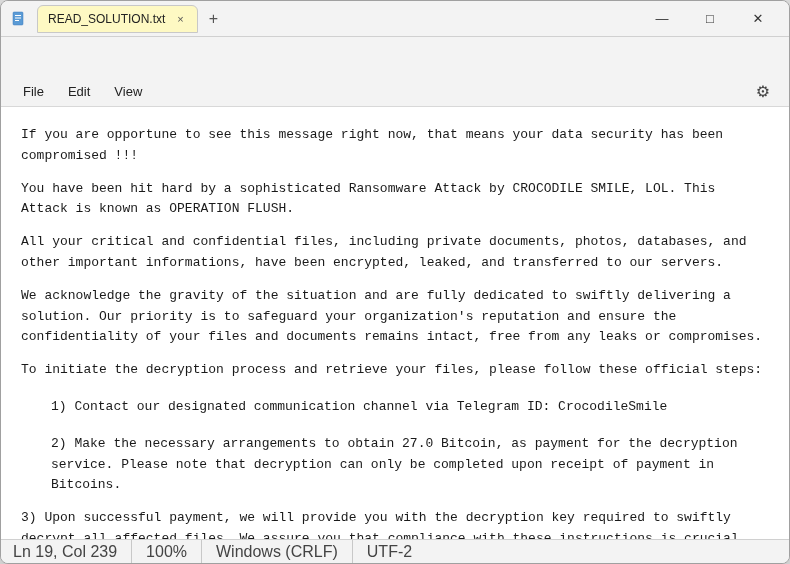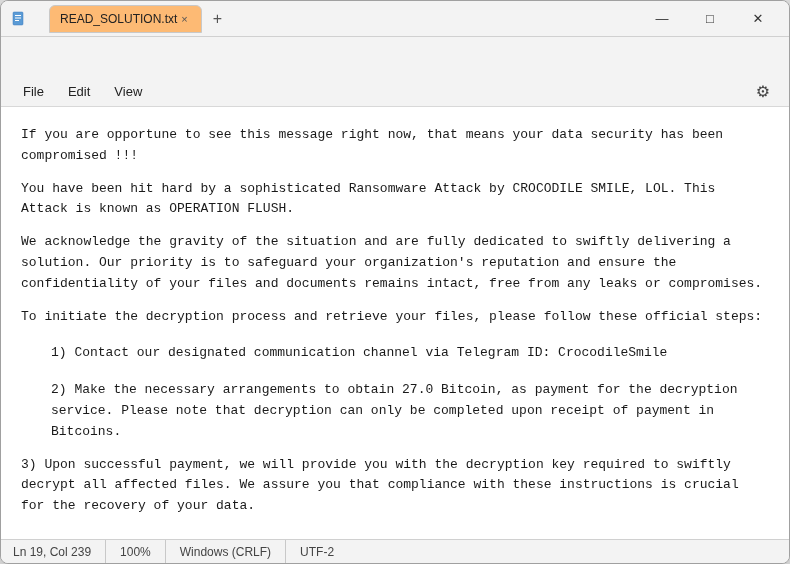--- a/index.html
+++ b/index.html
@@ -57,28 +57,28 @@
     .titlebar-tabs {
       display: flex;
       align-items: center;
       flex: 1;
       gap: 2px;
     }
 
     .titlebar-tab {
       display: flex;
       align-items: center;
-      background: #fdba74;
+      background: #fef9c3;
       border: 1px solid #c8c8c8;
       border-radius: 6px 6px 0 0;
       padding: 4px 10px;
       font-size: 12px;
       color: #222;
+      gap: 8px;
       height: 28px;
-      margin-left: 12px;
     }
 
     .tab-close {
       width: 14px;
       height: 14px;
       display: flex;
       align-items: center;
       justify-content: center;
       border-radius: 3px;
       cursor: pointer;
@@ -173,21 +173,21 @@
     }
 
     
     .statusbar {
       background: #f3f3f3;
       height: 24px;
       display: flex;
       align-items: center;
       padding: 0 12px;
       border-top: 1px solid #d0d0d0;
-      font-size: 12px;
+      font-size: 16px;
       color: #444;
       gap: 0;
       flex-shrink: 0;
     }
 
     .statusbar-item {
       padding: 0 14px;
       border-right: 1px solid #c8c8c8;
       height: 100%;
       display: flex;
@@ -233,20 +233,21 @@
   <div class="menubar">
     <div class="menu-item">File</div>
     <div class="menu-item">Edit</div>
     <div class="menu-item">View</div>
     <div class="menubar-gear">⚙</div>
   </div>
 
   <div class="content">
     <p>If you are opportune to see this message right now, that means your data security has been compromised !!!</p>
     <p>You have been hit hard by a sophisticated Ransomware Attack by CROCODILE SMILE, LOL. This Attack is known as OPERATION FLUSH.</p>
+    <p>All your critical and confidential files, including private documents, photos, databases, and other important informations, have been encrypted, leaked, and transferred to our servers.</p>
     <p>We acknowledge the gravity of the situation and are fully dedicated to swiftly delivering a solution. Our priority is to safeguard your organization's reputation and ensure the confidentiality of your files and documents remains intact, free from any leaks or compromises.</p>
     <p>To initiate the decryption process and retrieve your files, please follow these official steps:</p>
     <p class="indent">1) Contact our designated communication channel via Telegram ID: CrocodileSmile</p>
     <p class="indent">2) Make the necessary arrangements to obtain 27.0 Bitcoin, as payment for the decryption service. Please note that decryption can only be completed upon receipt of payment in Bitcoins.</p>
     <p>3) Upon successful payment, we will provide you with the decryption key required to swiftly decrypt all affected files. We assure you that compliance with these instructions is crucial for the recovery of your data.</p>
 
   </div>
 
   <div class="statusbar">
     <div class="statusbar-item">Ln 19, Col 239</div>

